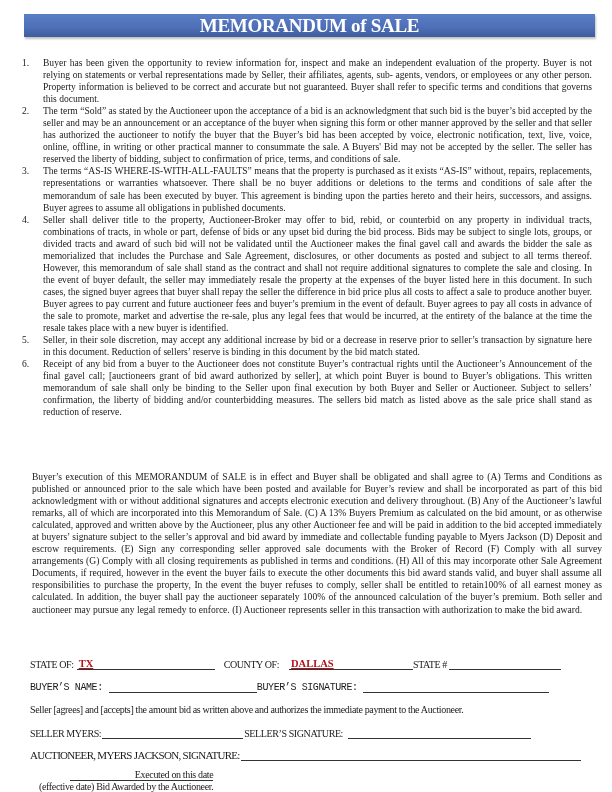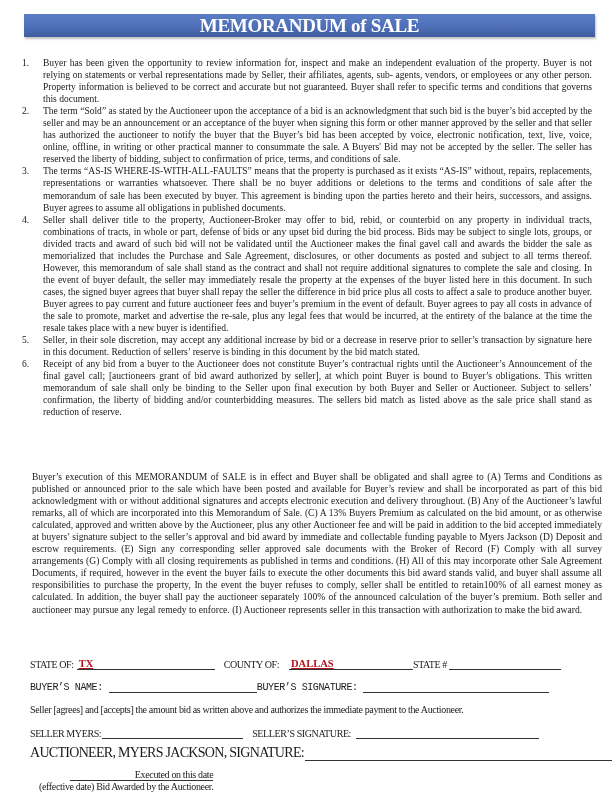--- a/index.html
+++ b/index.html
@@ -79,21 +79,21 @@
       display: flex;
       align-items: flex-end;
       white-space: nowrap;
       height: 14px;
     }
     .label {
       font-size: 10px;
       letter-spacing: -0.4px;
     }
     .label.condensed {
-      font-size: 14px;
+      font-size: 11px;
       letter-spacing: -0.7px;
     }
     .blank {
       display: inline-block;
       border-bottom: 1px solid #333;
       height: 11px;
       position: relative;
     }
     .value-red {
       position: absolute;
@@ -175,21 +175,21 @@
 
   <div class="form-row" style="top:45px;">
     <span class="plain">Seller [agrees] and [accepts] the amount bid as written above and authorizes the immediate payment to the Auctioneer.</span>
   </div>
 
   <div class="form-row" style="top:69px;">
     <span class="label">SELLER MYERS:</span>
     <span class="blank" style="width:141px; margin-left:1px;">
       <span></span>
     </span>
-    <span class="label" style="margin-left:9px;">SELLER’S SIGNATURE:</span>
+    <span class="label" style="margin-left:1px;">SELLER’S SIGNATURE:</span>
     <span class="blank" style="width:183px; margin-left:5px;">
       <span></span>
     </span>
   </div>
 
   <div class="form-row" style="top:91px;">
     <span class="label condensed">AUCTIONEER, MYERS JACKSON, SIGNATURE:</span>
     <span class="blank" style="width:340px; margin-left:1px;">
       <span></span>
     </span>

